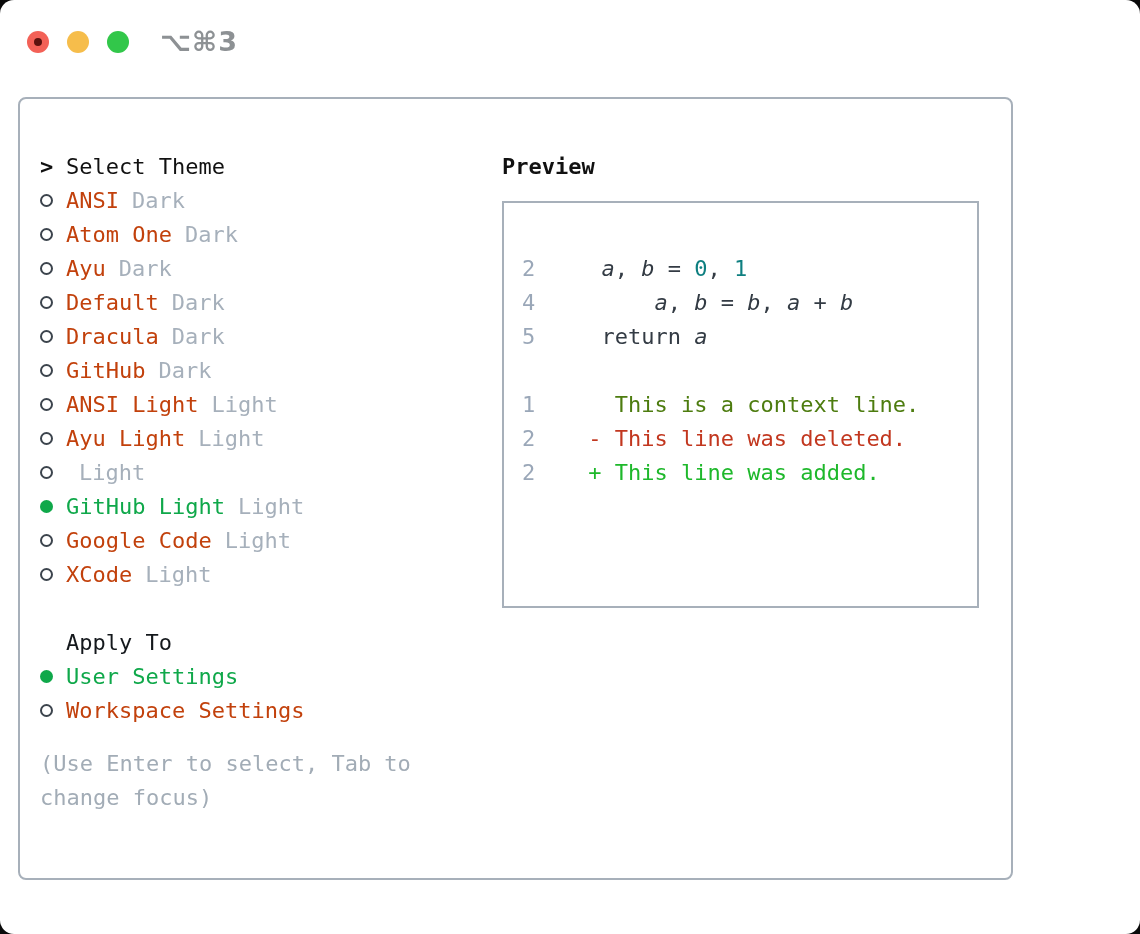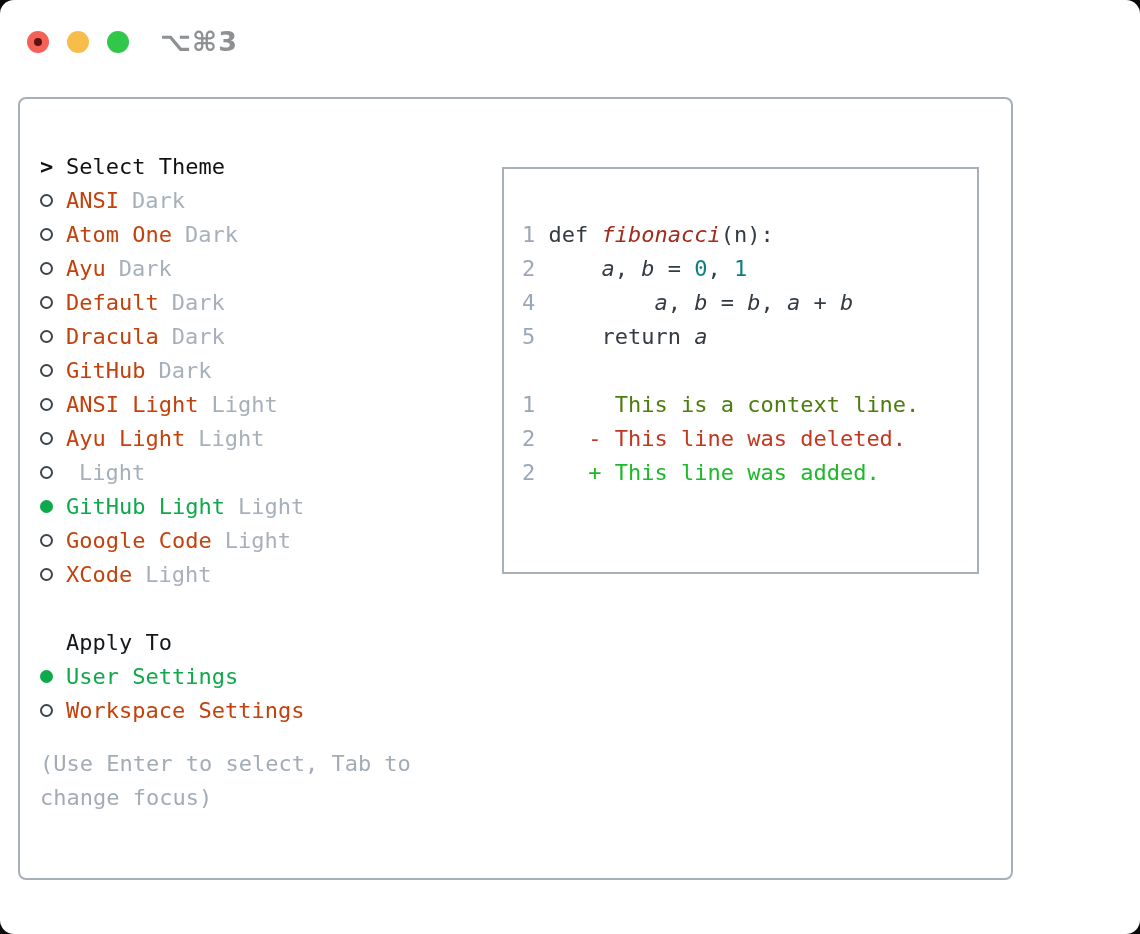--- a/index.html
+++ b/index.html
@@ -97,22 +97,22 @@
 
       <div id="apply-list">
           <div class="row"><span class="bullet filled"></span><span class="t-name sel">User Settings</span></div>
           <div class="row"><span class="bullet"></span><span class="t-name">Workspace Settings</span></div>
         </div>
 
       <div class="hint">(Use Enter to select, Tab to change focus)</div>
     </div>
 
     <div class="right-col">
+      <div class="preview-hdr">Preview</div>
       <div class="preview-box" id="preview-box">
-          <div class="pline"><span class="tk-num">1</span><span class="tk-code"> def </span><span class="tk-fn-red">fibonacci</span><span class="tk-code">(n):</span></div>
           <div class="pline"><span class="tk-num">2</span><span class="tk-code">     </span><span class="tk-var">a</span><span class="tk-code">, </span><span class="tk-var">b</span><span class="tk-code"> = </span><span class="tk-num-lit">0</span><span class="tk-code">, </span><span class="tk-num-lit">1</span></div>
           <div class="pline"><span class="tk-num">4</span><span class="tk-code">         </span><span class="tk-var">a</span><span class="tk-code">, </span><span class="tk-var">b</span><span class="tk-code"> = </span><span class="tk-var">b</span><span class="tk-code">, </span><span class="tk-var">a</span><span class="tk-code"> + </span><span class="tk-var">b</span></div>
           <div class="pline"><span class="tk-num">5</span><span class="tk-code">     return </span><span class="tk-var">a</span></div>
           <div class="pline"></div>
           <div class="pline"><span class="tk-num">1</span><span class="tk-ctx">      This is a context line.</span></div>
           <div class="pline"><span class="tk-num">2</span><span class="tk-del">    - This line was deleted.</span></div>
           <div class="pline"><span class="tk-num">2</span><span class="tk-add">    + This line was added.</span></div>
         </div>
     </div>
 

